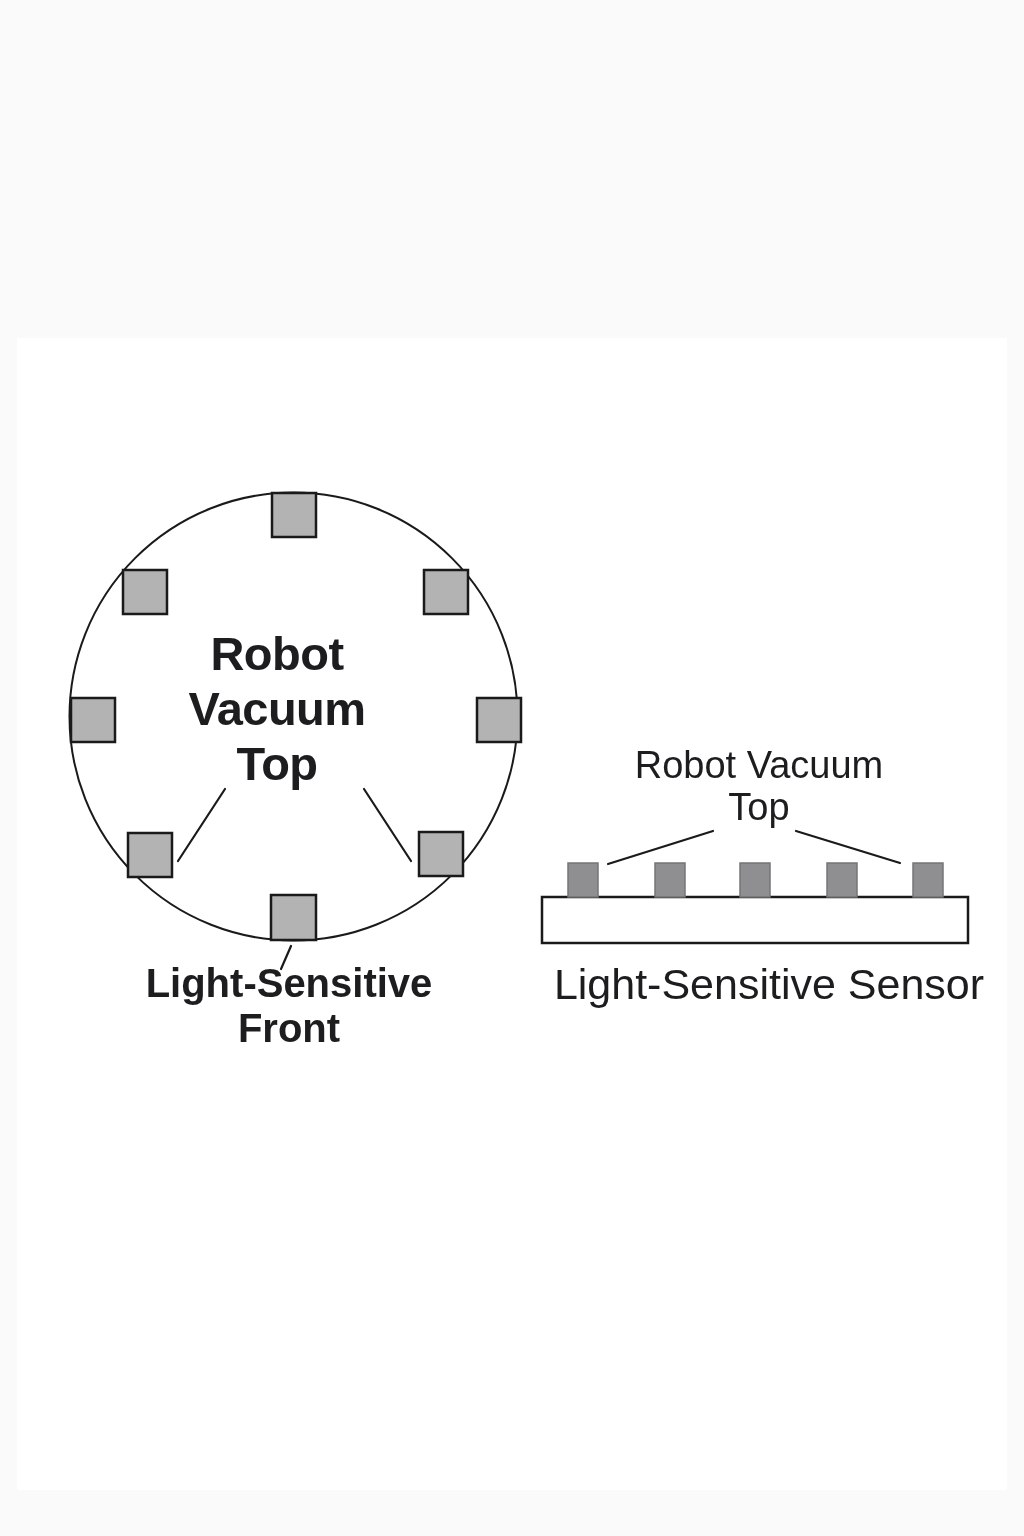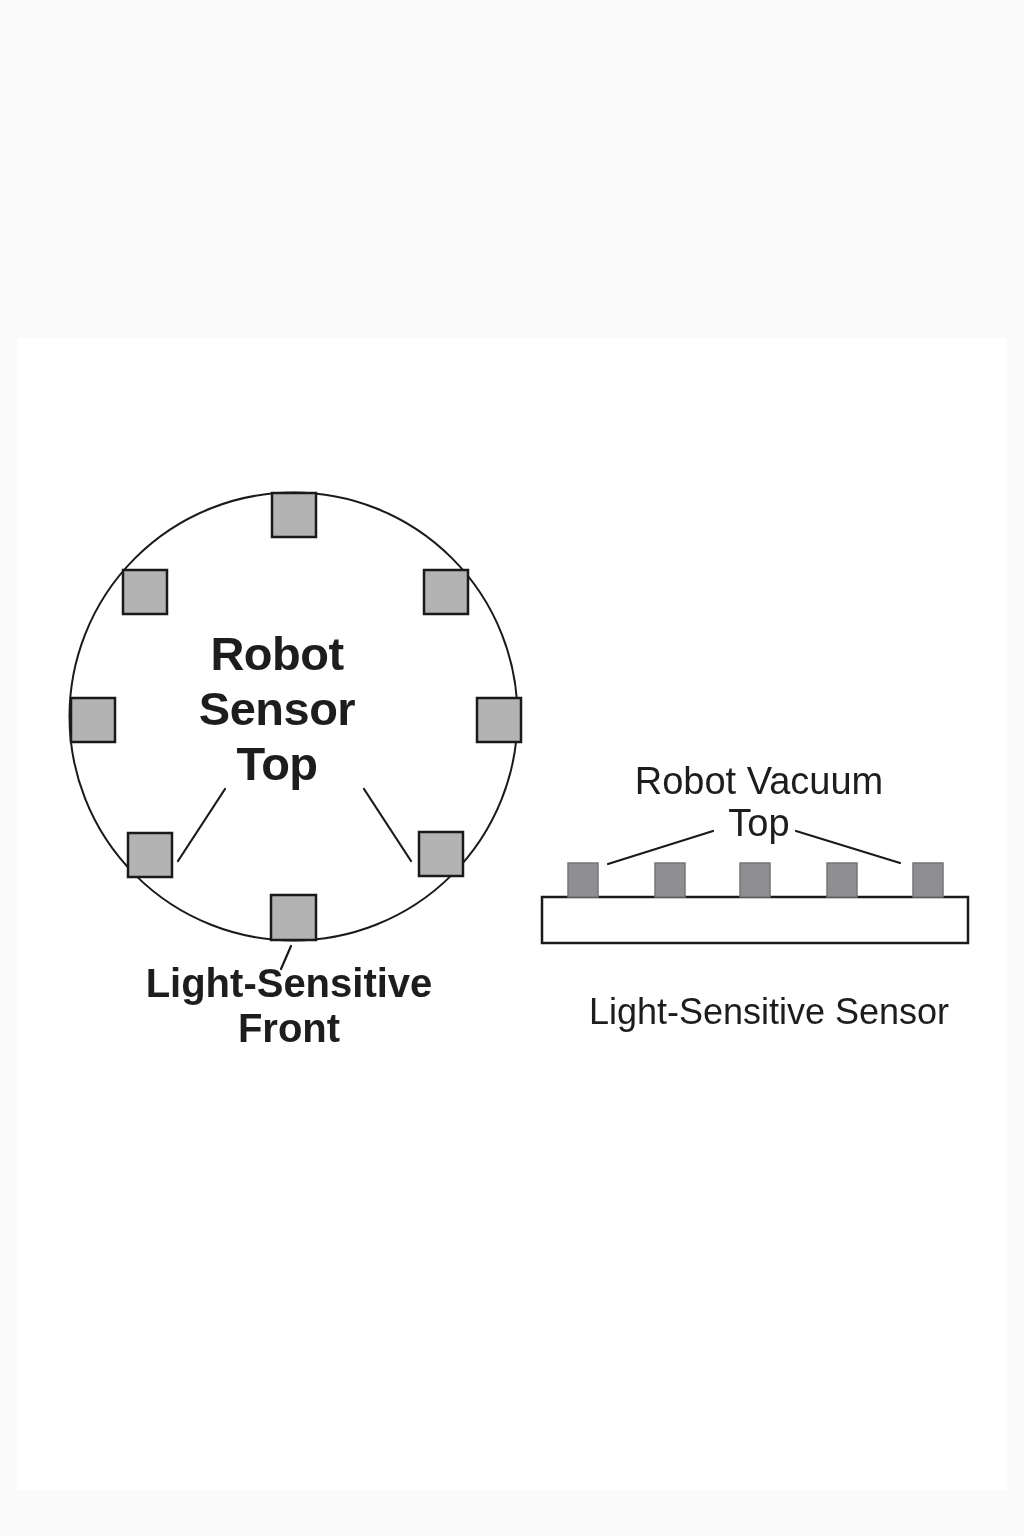--- a/index.html
+++ b/index.html
@@ -27,22 +27,22 @@
   svg.shapes{position:absolute;left:0;top:0;width:1024px;height:1536px;display:block;}
   .circle-outline{fill:#ffffff;stroke:var(--outline);stroke-width:2;}
   .tv-sensor{fill:var(--tv-fill);stroke:var(--outline);stroke-width:2.5;}
   .leader{stroke:var(--outline);stroke-width:2.2;fill:none;stroke-linecap:round;}
   .body-rect{fill:#ffffff;stroke:var(--outline);stroke-width:2.5;}
   .sv-sensor{fill:var(--sv-fill);stroke:var(--sv-border);stroke-width:1.5;}
   .label{position:absolute;text-align:center;color:var(--text);}
   .front-label{left:142px;top:434px;width:300px;font-size:37px;line-height:44px;font-weight:500;}
   .circle-title{left:77px;top:626px;width:400px;font-size:47px;line-height:55px;font-weight:600;letter-spacing:-0.5px;}
   .left-sensor-label{left:39px;top:961px;width:500px;font-size:40px;line-height:45px;font-weight:700;}
-  .right-title{left:559px;top:760px;width:400px;font-size:38px;line-height:42px;font-weight:500;text-align:center;}
-  .right-sensor-label{left:519px;top:961px;width:500px;font-size:36px;line-height:46px;font-weight:500;margin-top:28px;}
+  .right-title{left:559px;top:744px;width:400px;font-size:38px;line-height:42px;font-weight:500;text-align:center;}
+  .right-sensor-label{left:519px;top:961px;width:500px;font-size:43px;line-height:46px;font-weight:500;}
   .line{display:block;}
 </style>
 </head>
 <body>
 
 <div class="stage">
 
   <div class="card"></div>
 
   <svg class="shapes" viewBox="0 0 1024 1536" xmlns="http://www.w3.org/2000/svg">
@@ -71,21 +71,21 @@
     <rect class="sv-sensor" x="827" y="863" width="30" height="34"></rect>
     <rect class="sv-sensor" x="913" y="863" width="30" height="34"></rect>
 
     <path class="leader" d="M713 831 L608 864"></path>
     <path class="leader" d="M796 831 L900 863"></path>
   </svg>
 
 
   <div class="label circle-title">
     <span class="line">Robot</span>
-    <span class="line">Sensor</span>
+    <span class="line">Vacuum</span>
     <span class="line">Top</span>
   </div>
 
   <div class="label left-sensor-label">
     <span class="line">Light-Sensitive</span>
     <span class="line">Front</span>
   </div>
 
   <div class="label right-title">
     <span class="line">Robot Vacuum</span>

